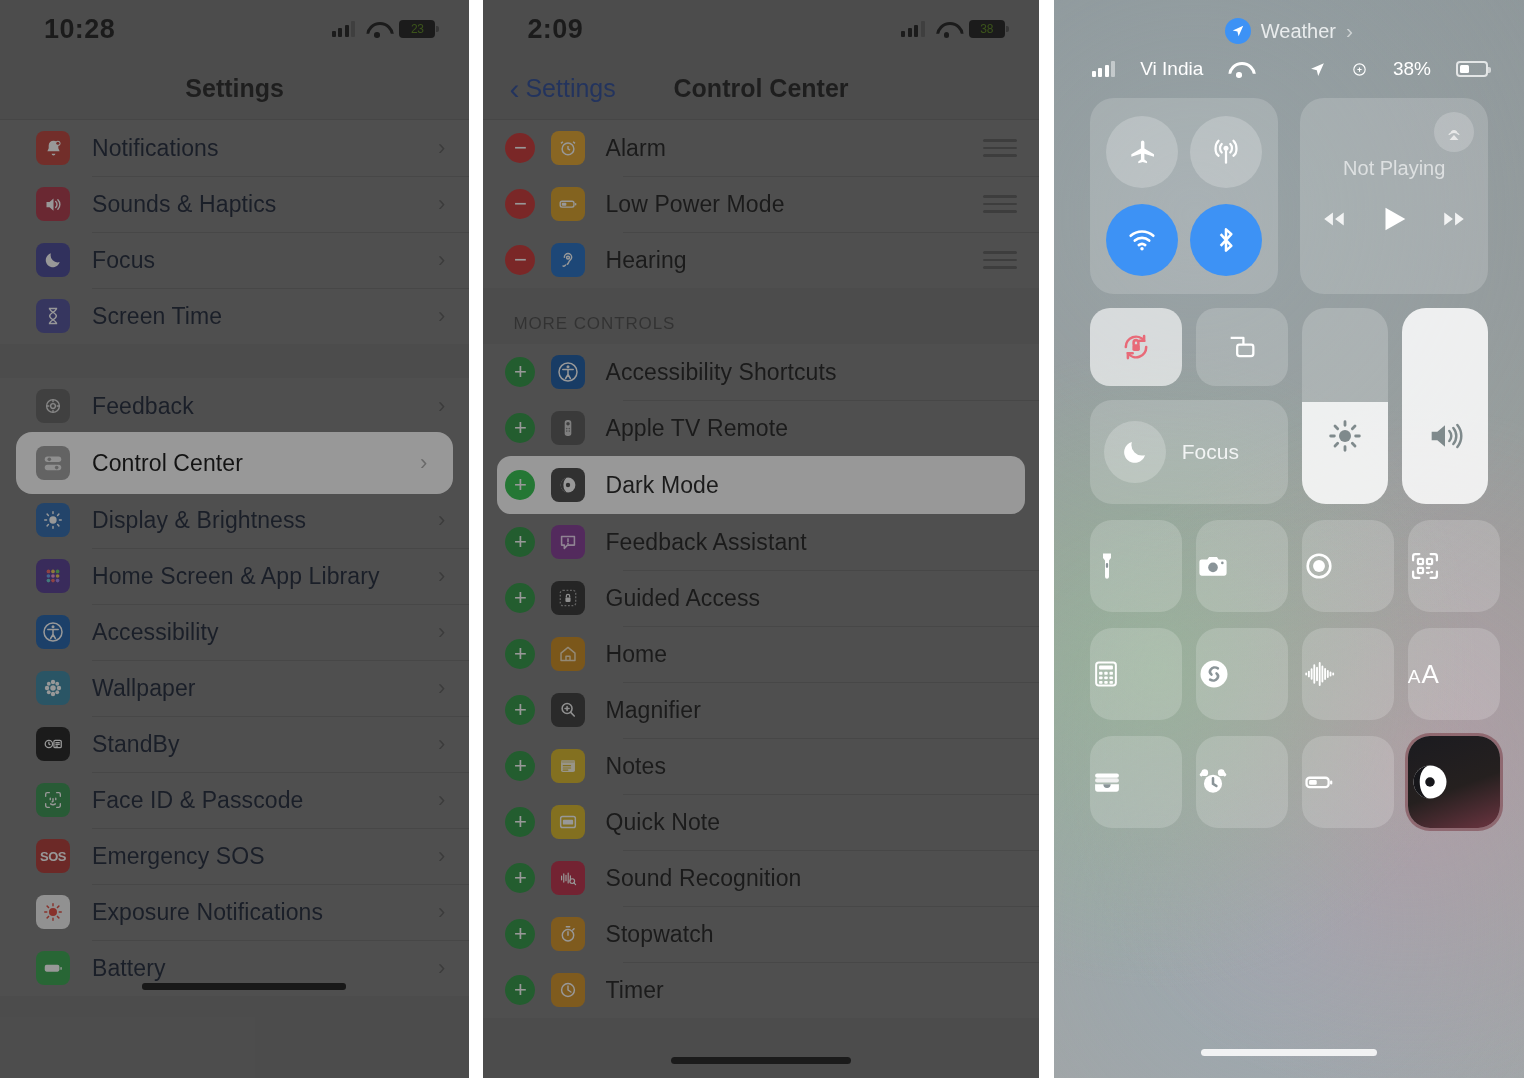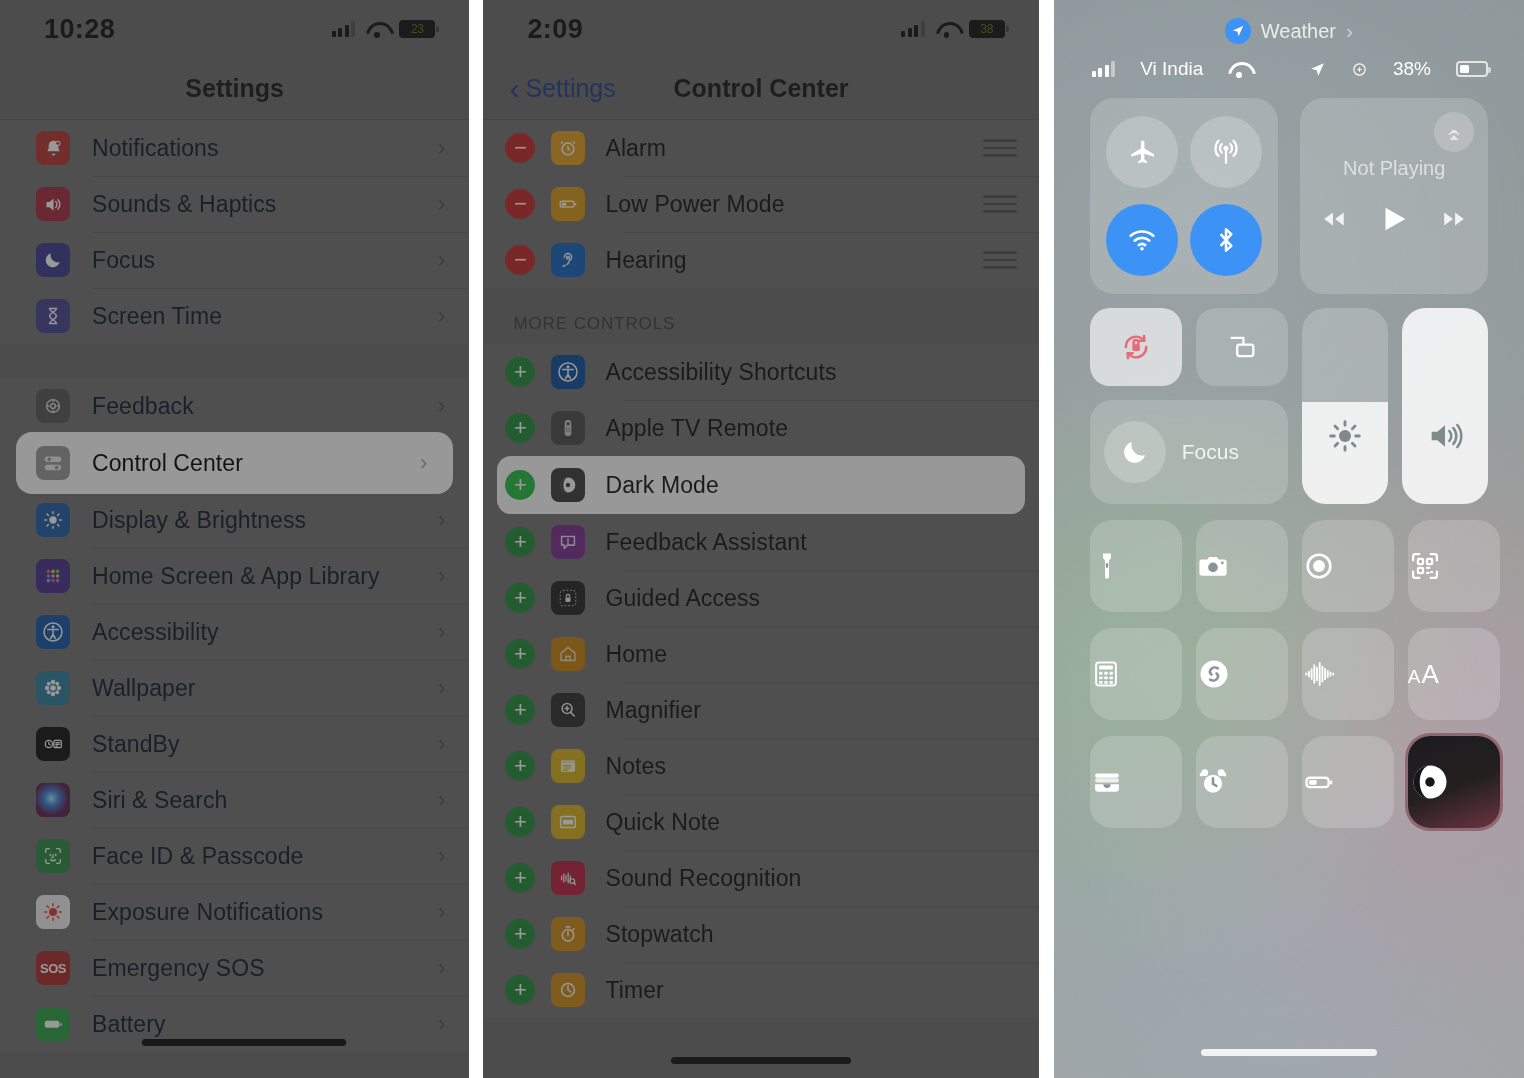--- a/index.html
+++ b/index.html
@@ -337,60 +337,44 @@
                 <circle cx="7.5" cy="12" r="4"></circle>
                 <path d="M7.5 9.6V12l1.6 1"></path>
                 <rect x="13" y="8" width="8" height="8" rx="1.4"></rect>
                 <path d="M14.6 10.4h4.8M14.6 12.4h4.8M14.6 14.2h2.8"></path>
               </svg>
           </span>
           <span class="lbl">StandBy</span>
           <span class="chevr">›</span>
         </div>
         <div class="row">
-          <span class="ico" style="background:#2b1e3d">
-            <svg viewBox="0 0 24 24" width="34" height="34">
-                <defs>
-                  <radialGradient id="sg" cx="45%" cy="45%">
-                    <stop offset="0%" stop-color="#9fe8ff"></stop>
-                    <stop offset="45%" stop-color="#3e7bd6"></stop>
-                    <stop offset="100%" stop-color="#5b1f4d"></stop>
-                  </radialGradient>
-                </defs>
-                <rect width="24" height="24" fill="url(#sg)"></rect>
-              </svg>
-          </span>
-          <span class="lbl">Siri &amp; Search</span>
-          <span class="chevr">›</span>
-        </div>
-        <div class="row">
           <span class="ico" style="background:#2a8a43">
             <svg viewBox="0 0 24 24" width="22" height="22" fill="none" stroke="#fff" stroke-width="1.5" stroke-linecap="round">
                 <path d="M4 8V5.6A1.6 1.6 0 0 1 5.6 4H8M16 4h2.4A1.6 1.6 0 0 1 20 5.6V8M20 16v2.4a1.6 1.6 0 0 1-1.6 1.6H16M8 20H5.6A1.6 1.6 0 0 1 4 18.4V16"></path>
                 <path d="M9 10v1.6M15 10v1.6M12 10.5v3l-1 .6M9.4 16.2c1.5 1.2 3.7 1.2 5.2 0"></path>
               </svg>
           </span>
           <span class="lbl">Face ID &amp; Passcode</span>
           <span class="chevr">›</span>
         </div>
         <div class="row">
+          <span class="ico" style="background:#ab2b27;font-size:13px;font-weight:700;letter-spacing:-.5px">SOS</span>
+          <span class="lbl">Emergency SOS</span>
+          <span class="chevr">›</span>
+        </div>
+        <div class="row">
           <span class="ico" style="background:#f2f2f2">
             <svg viewBox="0 0 24 24" width="22" height="22">
                 <circle cx="12" cy="12" r="4.4" fill="#e03b2f"></circle>
                 <g stroke="#e03b2f" stroke-width="1.6" stroke-linecap="round">
                   <path d="M12 3v2.2M12 18.8V21M3 12h2.2M18.8 12H21M5.6 5.6l1.6 1.6M16.8 16.8l1.6 1.6M18.4 5.6l-1.6 1.6M7.2 16.8l-1.6 1.6"></path>
                 </g>
               </svg>
           </span>
           <span class="lbl">Exposure Notifications</span>
-          <span class="chevr">›</span>
-        </div>
-        <div class="row">
-          <span class="ico" style="background:#ab2b27;font-size:13px;font-weight:700;letter-spacing:-.5px">SOS</span>
-          <span class="lbl">Emergency SOS</span>
           <span class="chevr">›</span>
         </div>
         <div class="row">
           <span class="ico" style="background:#29a042">
             <svg viewBox="0 0 24 24" width="22" height="22">
                 <rect x="3" y="8.5" width="16" height="7.5" rx="2" fill="#fff"></rect>
                 <rect x="20" y="11" width="1.6" height="3" rx="0.7" fill="#fff"></rect>
               </svg>
           </span>
           <span class="lbl">Battery</span>

